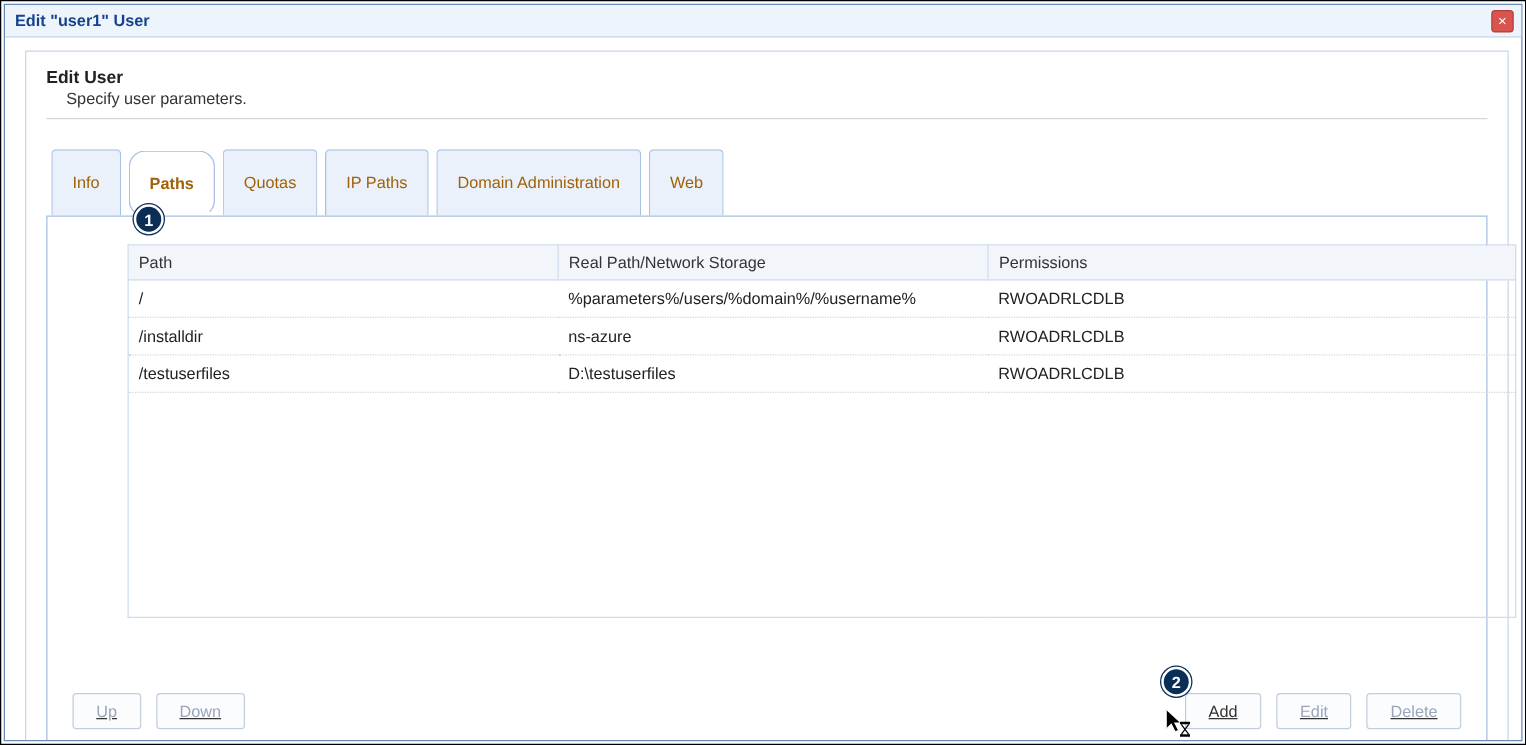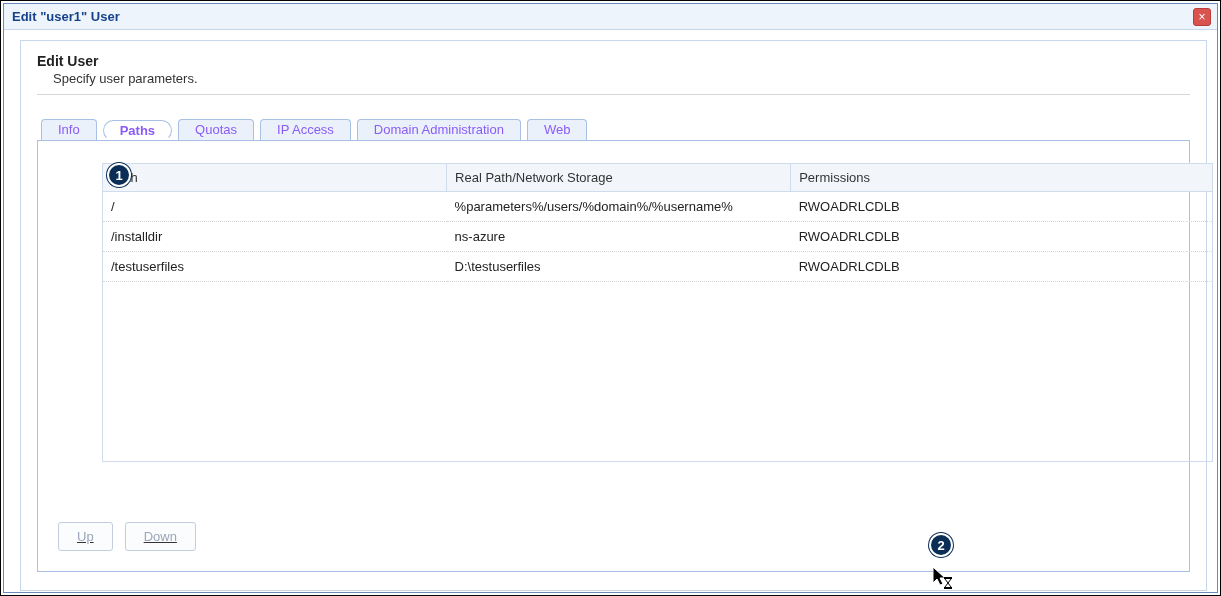--- a/index.html
+++ b/index.html
@@ -14,21 +14,21 @@
   .client { position:absolute; top:26px; bottom:0; left:0; right:0; display:flex; }
   .scroll-area { flex:1; overflow-y:scroll; padding:0; position:relative; }
 
   .inner-panel { margin:10px 10px 10px 16px; border:1px solid #c7d6ea; padding:12px 16px 18px 16px; background:#fff; position:relative; min-height:540px; }
 
   .hdr-title { font-weight:bold; color:#222; font-size:14px; margin-bottom:2px; }
   .hdr-sub { color:#333; font-size:13px; margin-bottom:8px;margin-left:16px; }
   .hdr-rule { border-top:1px solid #d7d7d7; margin-bottom:24px; }
 
   .tabstrip { display:flex; gap:6px; margin-left:4px; }
-  .tab { border:1px solid #a7c0e4; border-bottom:none; background:#eaf1fb; color:#8b5cf6; padding:2px 16px; border-radius:4px 4px 0 0; cursor:pointer; font-size:13px; position:relative; }
+  .tab { border:1px solid #a7c0e4; border-bottom:none; background:#eaf1fb; color:#a16207; padding:18px 16px; border-radius:4px 4px 0 0; cursor:pointer; font-size:13px; position:relative; }
   .tab.active { background:#fff; font-weight:bold; border-bottom:1px solid #fff; top:1px;border-radius:13px; }
   .tab-body { border:1px solid #a7c0e4; padding:22px 20px 20px 20px; min-height:420px; position:relative; }
 
   table.grid { width:100%; border-collapse:collapse; font-size:13px; border:1px solid #d0dced;margin-left:44px; }
   table.grid th { text-align:left; font-weight:normal; background:#f2f6fb; border:1px solid #d0dced; padding:6px 8px; color:#333; }
   table.grid td { border-bottom:1px dotted #d6d6d6; padding:7px 8px; color:#222; }
   .grid-empty { height:180px; }
 
   .btnrow { display:flex; justify-content:space-between; margin-top:60px;text-decoration:underline; }
   .btnrow .left, .btnrow .right { display:flex; gap:12px; }
@@ -60,21 +60,21 @@
       <div class="inner-panel">
 
         <div class="hdr-title">Edit User</div>
         <div class="hdr-sub">Specify user parameters.</div>
         <div class="hdr-rule"></div>
 
         <div class="tabstrip">
           <div class="tab">Info</div>
           <div class="tab active">Paths</div>
           <div class="tab">Quotas</div>
-          <div class="tab">IP Access</div>
+          <div class="tab">IP Paths</div>
           <div class="tab">Domain Administration</div>
           <div class="tab">Web</div>
         </div>
 
         <div class="tab-body">
 
           <table class="grid">
             <thead>
               <tr>
                 <th style="width:31%">Path</th>
@@ -102,20 +102,25 @@
                   <td colspan="3" class="grid-empty" style="border-bottom:none;"></td>
                 </tr>
             </tbody>
           </table>
 
           <div class="btnrow">
             <div class="left">
               <button class="btn">Up</button>
               <button class="btn">Down</button>
             </div>
+            <div class="right">
+              <button class="btn enabled" id="add-btn">Add</button>
+              <button class="btn">Edit</button>
+              <button class="btn">Delete</button>
+            </div>
           </div>
 
         </div>
 
         <div class="callout" style="left:86px; top:122px;">1</div>
         <div class="callout" style="left:908px; top:492px;">2</div>
 
         <svg class="cursor" style="left:912px; top:526px;" width="22" height="26" viewBox="0 0 22 26">
           <polygon points="0,0 0,16 4,12 7,18 10,17 7,11 12,11" fill="#000" stroke="#fff" stroke-width="1"></polygon>
           <g transform="translate(11,10)">

